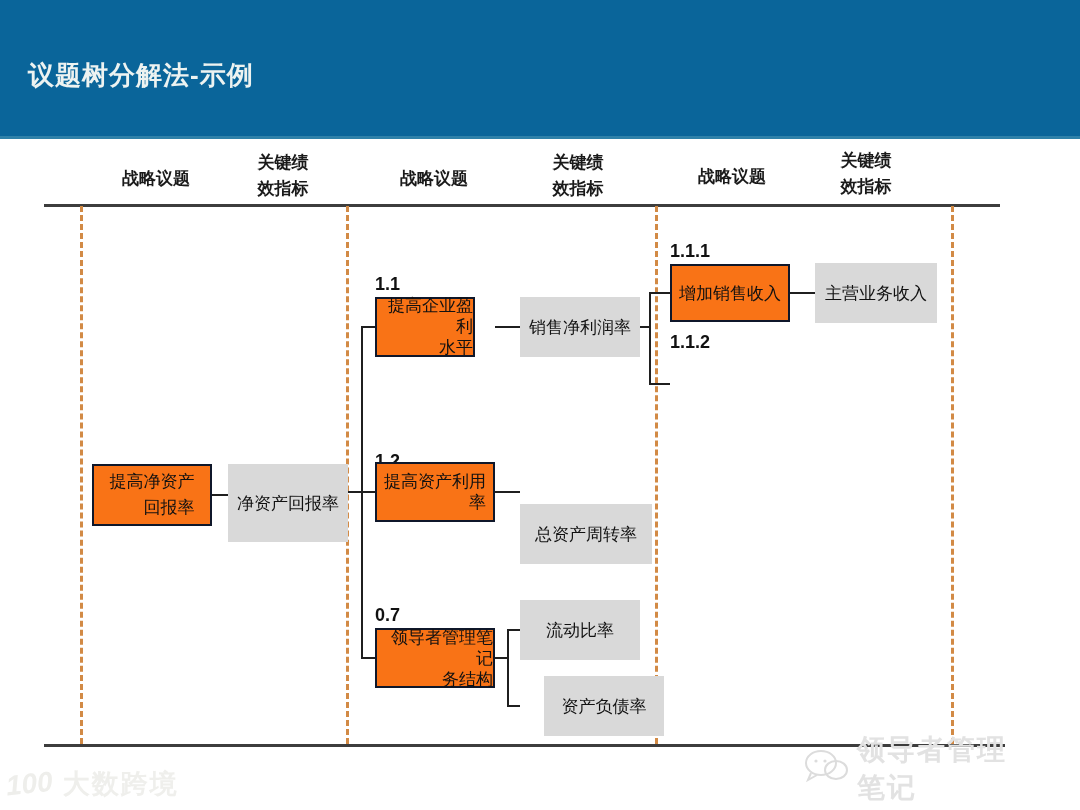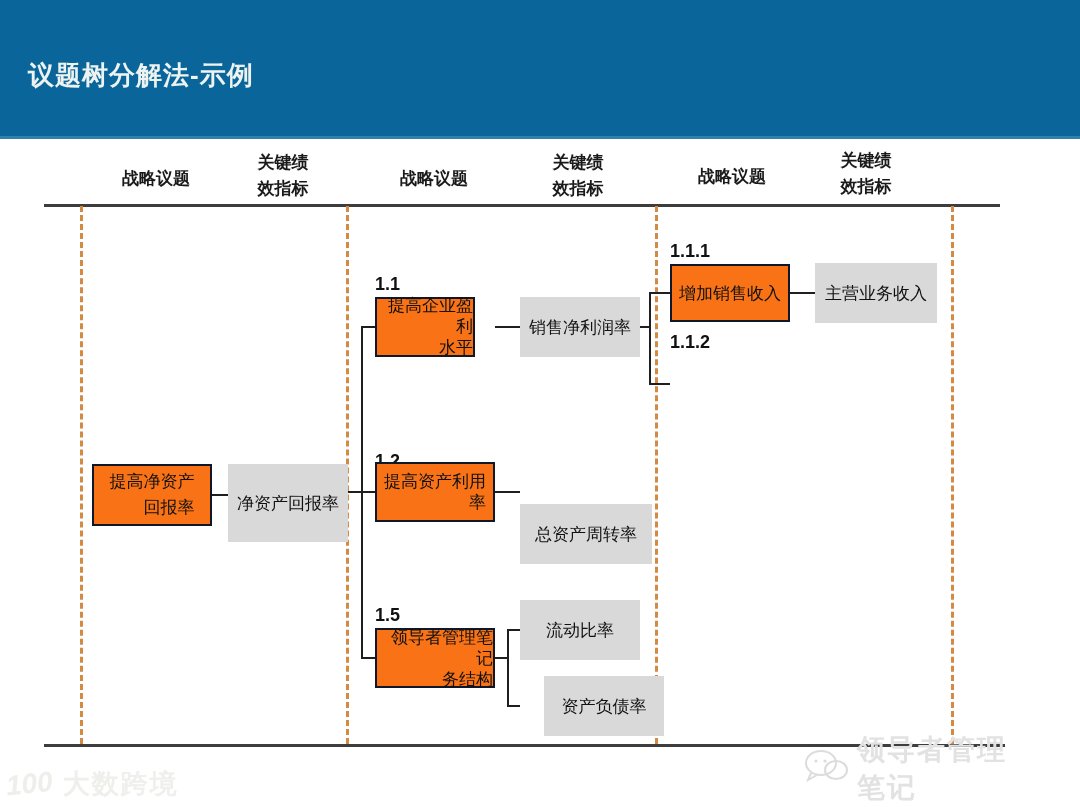--- a/index.html
+++ b/index.html
@@ -75,21 +75,21 @@
   <div class="abs hline" style="left:495px;top:326px;width:25px;"></div>
   <div class="abs gbox" style="left:520px;top:297px;width:120px;height:60px;">销售净利润率</div>
   <div class="abs hline" style="left:640px;top:326px;width:11px;"></div>
 
   <div class="abs num" style="left:375px;top:439px;margin-top:12px;">1.2</div>
   <div class="abs wbox pre" style="left:375px;top:462px;width:120px;height:60px;">提高资产利用
 率</div>
   <div class="abs hline" style="left:495px;top:491px;width:25px;"></div>
   <div class="abs gbox" style="left:520px;top:462px;width:132px;height:60px;margin-top:42px;">总资产周转率</div>
 
-  <div class="abs num" style="left:375px;top:605px;">1.5</div>
+  <div class="abs num" style="left:375px;top:605px;">0.7</div>
   <div class="abs wbox pre" style="left:375px;top:628px;width:120px;height:60px;">领导者管理笔记
 务结构</div>
   <div class="abs hline" style="left:495px;top:657px;width:13px;"></div>
   <div class="abs vline" style="left:507px;top:629px;height:78px;"></div>
   <div class="abs hline" style="left:509px;top:629px;width:11px;"></div>
   <div class="abs hline" style="left:509px;top:705px;width:11px;"></div>
   <div class="abs gbox" style="left:520px;top:600px;width:120px;height:60px;">流动比率</div>
   <div class="abs gbox" style="left:544px;top:676px;width:120px;height:60px;">资产负债率</div>
 
   <div class="abs vline" style="left:649px;top:292px;height:93px;"></div>

